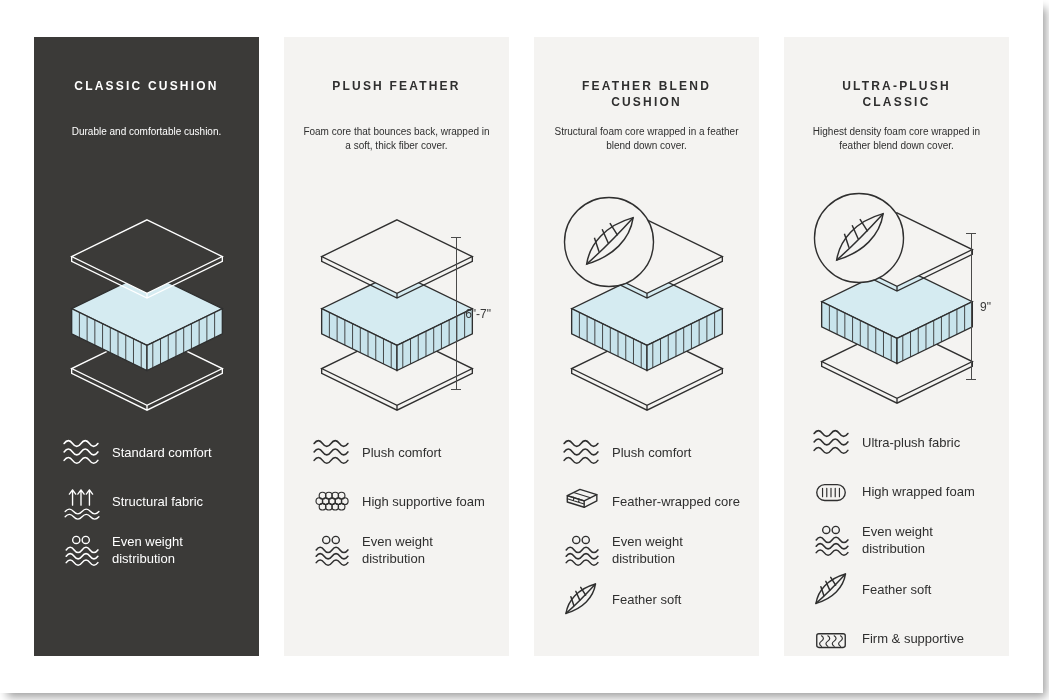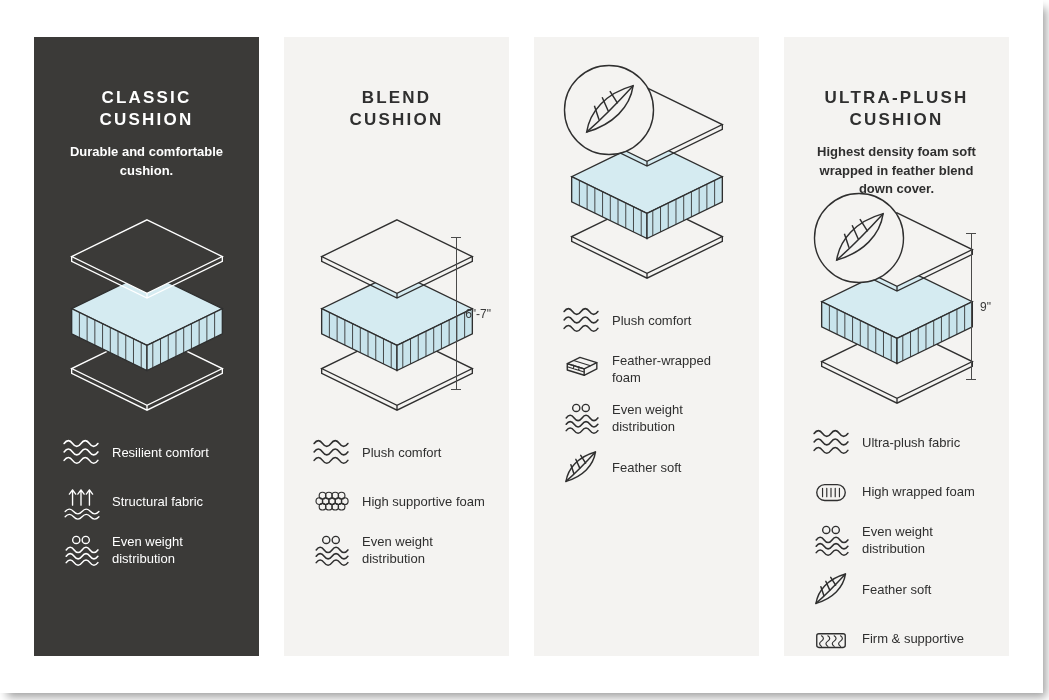--- a/index.html
+++ b/index.html
@@ -6,23 +6,23 @@
   body{width:1049px;height:700px;overflow:hidden;font-family:"Liberation Sans", sans-serif;}
   .sheet{width:1043px;height:693px;background:#fff;box-sizing:border-box;
          padding:37px 34px;display:flex;gap:25px;
          box-shadow:5px 6px 9px -2px rgba(0,0,0,.38);}
   .card{width:225px;flex:none;box-sizing:border-box;padding:38px 18px 0;
         background:var(--card-bg);color:var(--ink);
         display:flex;flex-direction:column;}
   .card.dark{--card-bg:#3b3a38;--ink:#ffffff;}
   .card.light{--card-bg:#f4f3f1;--ink:#2f2f2f;}
   .card-head{height:132px;text-align:center;}
-  .card-title{font-size:17px;font-weight:700;letter-spacing:2.2px;line-height:1.3;
-              margin:12px;min-height:36px;color:var(--ink);}
-  .card-desc{font-size:13px;line-height:1.42;margin:10px 0 0;color:var(--ink);font-weight:bold;}
+  .card-title{font-size:12px;font-weight:700;letter-spacing:2.2px;line-height:1.3;
+              margin:4px;min-height:36px;color:var(--ink);}
+  .card-desc{font-size:10px;line-height:1.42;margin:10px 0 0;color:var(--ink);}
   .illu{height:215px;position:relative;display:flex;align-items:center;justify-content:center;}
   .cushion{width:174px;height:198px;overflow:visible;}
   .cushion .slab{fill:var(--card-bg);stroke:var(--ink);}
   .badge{position:absolute;width:94px;height:94px;left:10px;top:-12px;fill:none;stroke:#2f2f2f;}
   .dimension{position:absolute;right:0px;top:30px;bottom:32px;display:flex;align-items:center;gap:4px;}
   .dim-line{align-self:stretch;width:10px;position:relative;
             border-top:1.5px solid #4a4a4a;border-bottom:1.5px solid #4a4a4a;}
   .dim-line::before{content:"";position:absolute;left:50%;top:0;bottom:0;border-left:1.2px solid #4a4a4a;}
   .dim-label{font-size:12px;color:#3a3a3a;white-space:nowrap;}
   .features{list-style:none;margin:14px 0 0;padding:0 0 0 10px;display:flex;flex-direction:column;gap:15px;}
@@ -114,40 +114,41 @@
         <use href="#cushion-slab" y="116" class="slab"></use>
         <use href="#cushion-foam" class="foam"></use>
         <use href="#cushion-slab" class="slab"></use>
       </svg>
     </div>
     <ul class="features">
       <li class="feature">
         <svg class="ficon" viewBox="0 0 36 32">
             <use href="#ic-waves"></use>
           </svg>
-        <span class="flabel">Resilient comfort</span>
+        <span class="flabel">Standard comfort</span>
       </li>
       <li class="feature">
         <svg class="ficon" viewBox="0 0 36 32">
             <use href="#ic-breathable"></use>
           </svg>
         <span class="flabel">Structural fabric</span>
       </li>
       <li class="feature">
         <svg class="ficon" viewBox="0 0 36 32">
             <use href="#ic-even-weight"></use>
           </svg>
         <span class="flabel">Even weight distribution</span>
       </li>
     </ul>
   </section>
 
   <section class="card light">
     <div class="card-head">
-      <h2 class="card-title">BLEND CUSHION</h2>
+      <h2 class="card-title">PLUSH FEATHER</h2>
+      <p class="card-desc">Foam core that bounces back, wrapped in a soft, thick fiber cover.</p>
     </div>
     <div class="illu">
       <svg class="cushion" viewBox="0 0 180 205">
         <use href="#cushion-slab" y="116" class="slab"></use>
         <use href="#cushion-foam" class="foam"></use>
         <use href="#cushion-slab" class="slab"></use>
       </svg>
       <div class="dimension">
         <div class="dim-line"></div>
         <span class="dim-label">6"-7"</span>
@@ -169,20 +170,24 @@
       <li class="feature">
         <svg class="ficon" viewBox="0 0 36 32">
             <use href="#ic-even-weight"></use>
           </svg>
         <span class="flabel">Even weight distribution</span>
       </li>
     </ul>
   </section>
 
   <section class="card light">
+    <div class="card-head">
+      <h2 class="card-title">FEATHER BLEND CUSHION</h2>
+      <p class="card-desc">Structural foam core wrapped in a feather blend down cover.</p>
+    </div>
     <div class="illu">
       <svg class="cushion" viewBox="0 0 180 205">
         <use href="#cushion-slab" y="116" class="slab"></use>
         <use href="#cushion-foam" class="foam"></use>
         <use href="#cushion-slab" class="slab"></use>
       </svg>
       <svg class="badge" viewBox="0 0 94 94">
         <circle cx="47" cy="47" r="44.5" fill="#f4f3f1" stroke="#2f2f2f" stroke-width="1.4"></circle>
         <g transform="translate(20,18) scale(1.55)" stroke-width="0.95">
             <use href="#feather-shape"></use>
@@ -193,41 +198,41 @@
       <li class="feature">
         <svg class="ficon" viewBox="0 0 36 32">
             <use href="#ic-waves"></use>
           </svg>
         <span class="flabel">Plush comfort</span>
       </li>
       <li class="feature">
         <svg class="ficon" viewBox="0 0 36 32">
             <use href="#ic-feather-wrapped"></use>
           </svg>
-        <span class="flabel">Feather-wrapped foam</span>
+        <span class="flabel">Feather-wrapped core</span>
       </li>
       <li class="feature">
         <svg class="ficon" viewBox="0 0 36 32">
             <use href="#ic-even-weight"></use>
           </svg>
         <span class="flabel">Even weight distribution</span>
       </li>
       <li class="feature">
         <svg class="ficon" viewBox="0 0 36 32">
             <use href="#ic-feather"></use>
           </svg>
         <span class="flabel">Feather soft</span>
       </li>
     </ul>
   </section>
 
   <section class="card light">
     <div class="card-head">
-      <h2 class="card-title">ULTRA-PLUSH CUSHION</h2>
-      <p class="card-desc">Highest density foam soft wrapped in feather blend down cover.</p>
+      <h2 class="card-title">ULTRA-PLUSH CLASSIC</h2>
+      <p class="card-desc">Highest density foam core wrapped in feather blend down cover.</p>
     </div>
     <div class="illu">
       <svg class="cushion" viewBox="0 0 180 205">
         <use href="#cushion-slab" y="116" class="slab"></use>
         <use href="#cushion-foam" class="foam"></use>
         <use href="#cushion-slab" class="slab"></use>
       </svg>
       <svg class="badge" viewBox="0 0 94 94">
         <circle cx="47" cy="47" r="44.5" fill="#f4f3f1" stroke="#2f2f2f" stroke-width="1.4"></circle>
         <g transform="translate(20,18) scale(1.55)" stroke-width="0.95">

